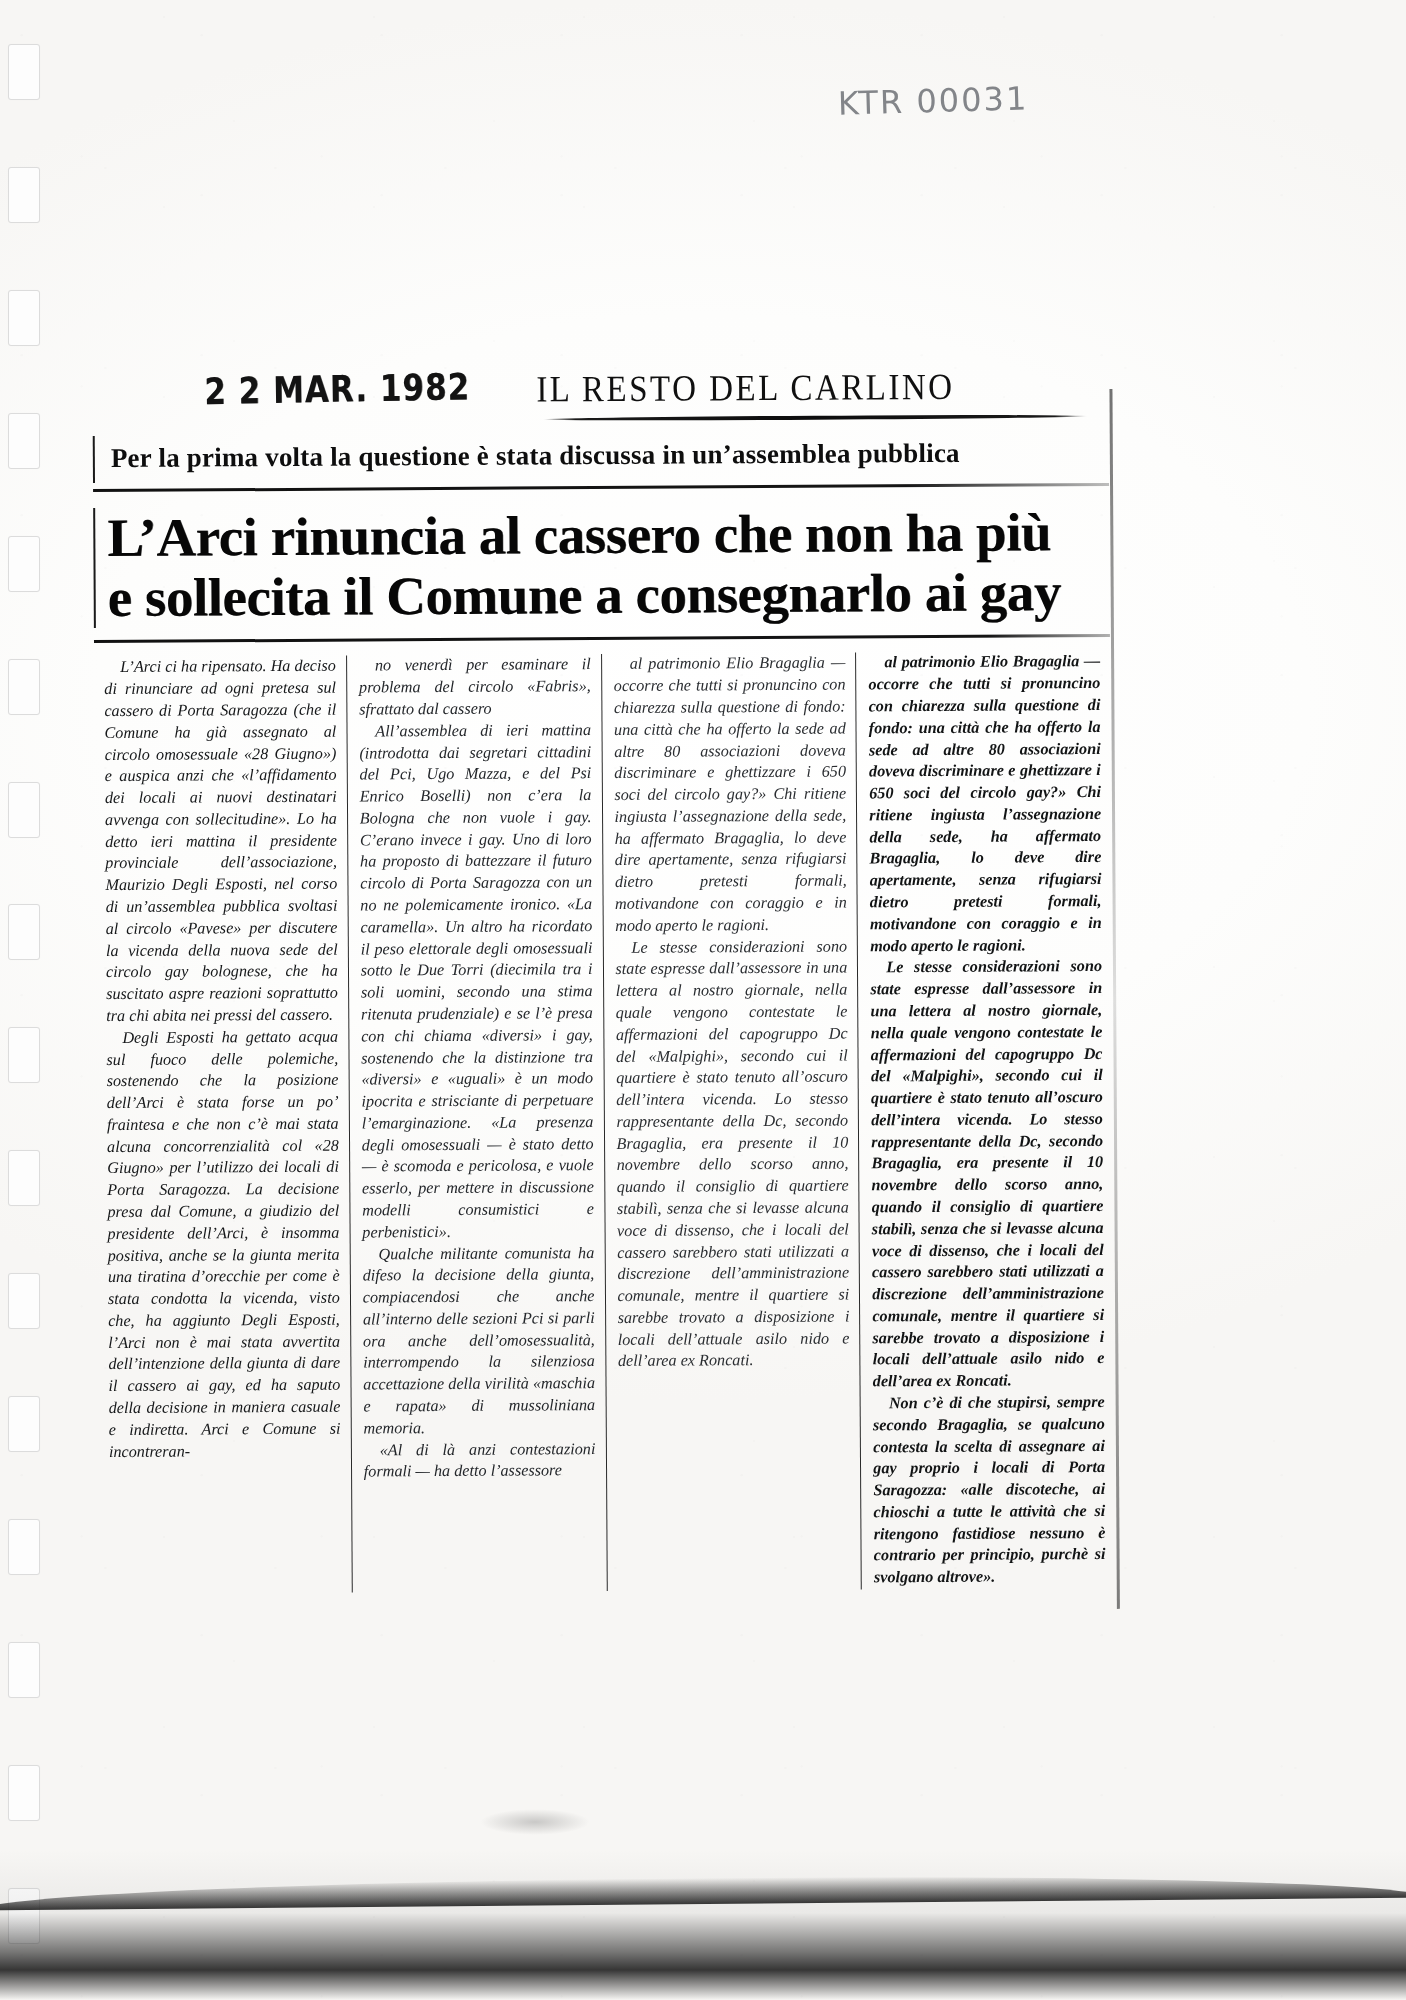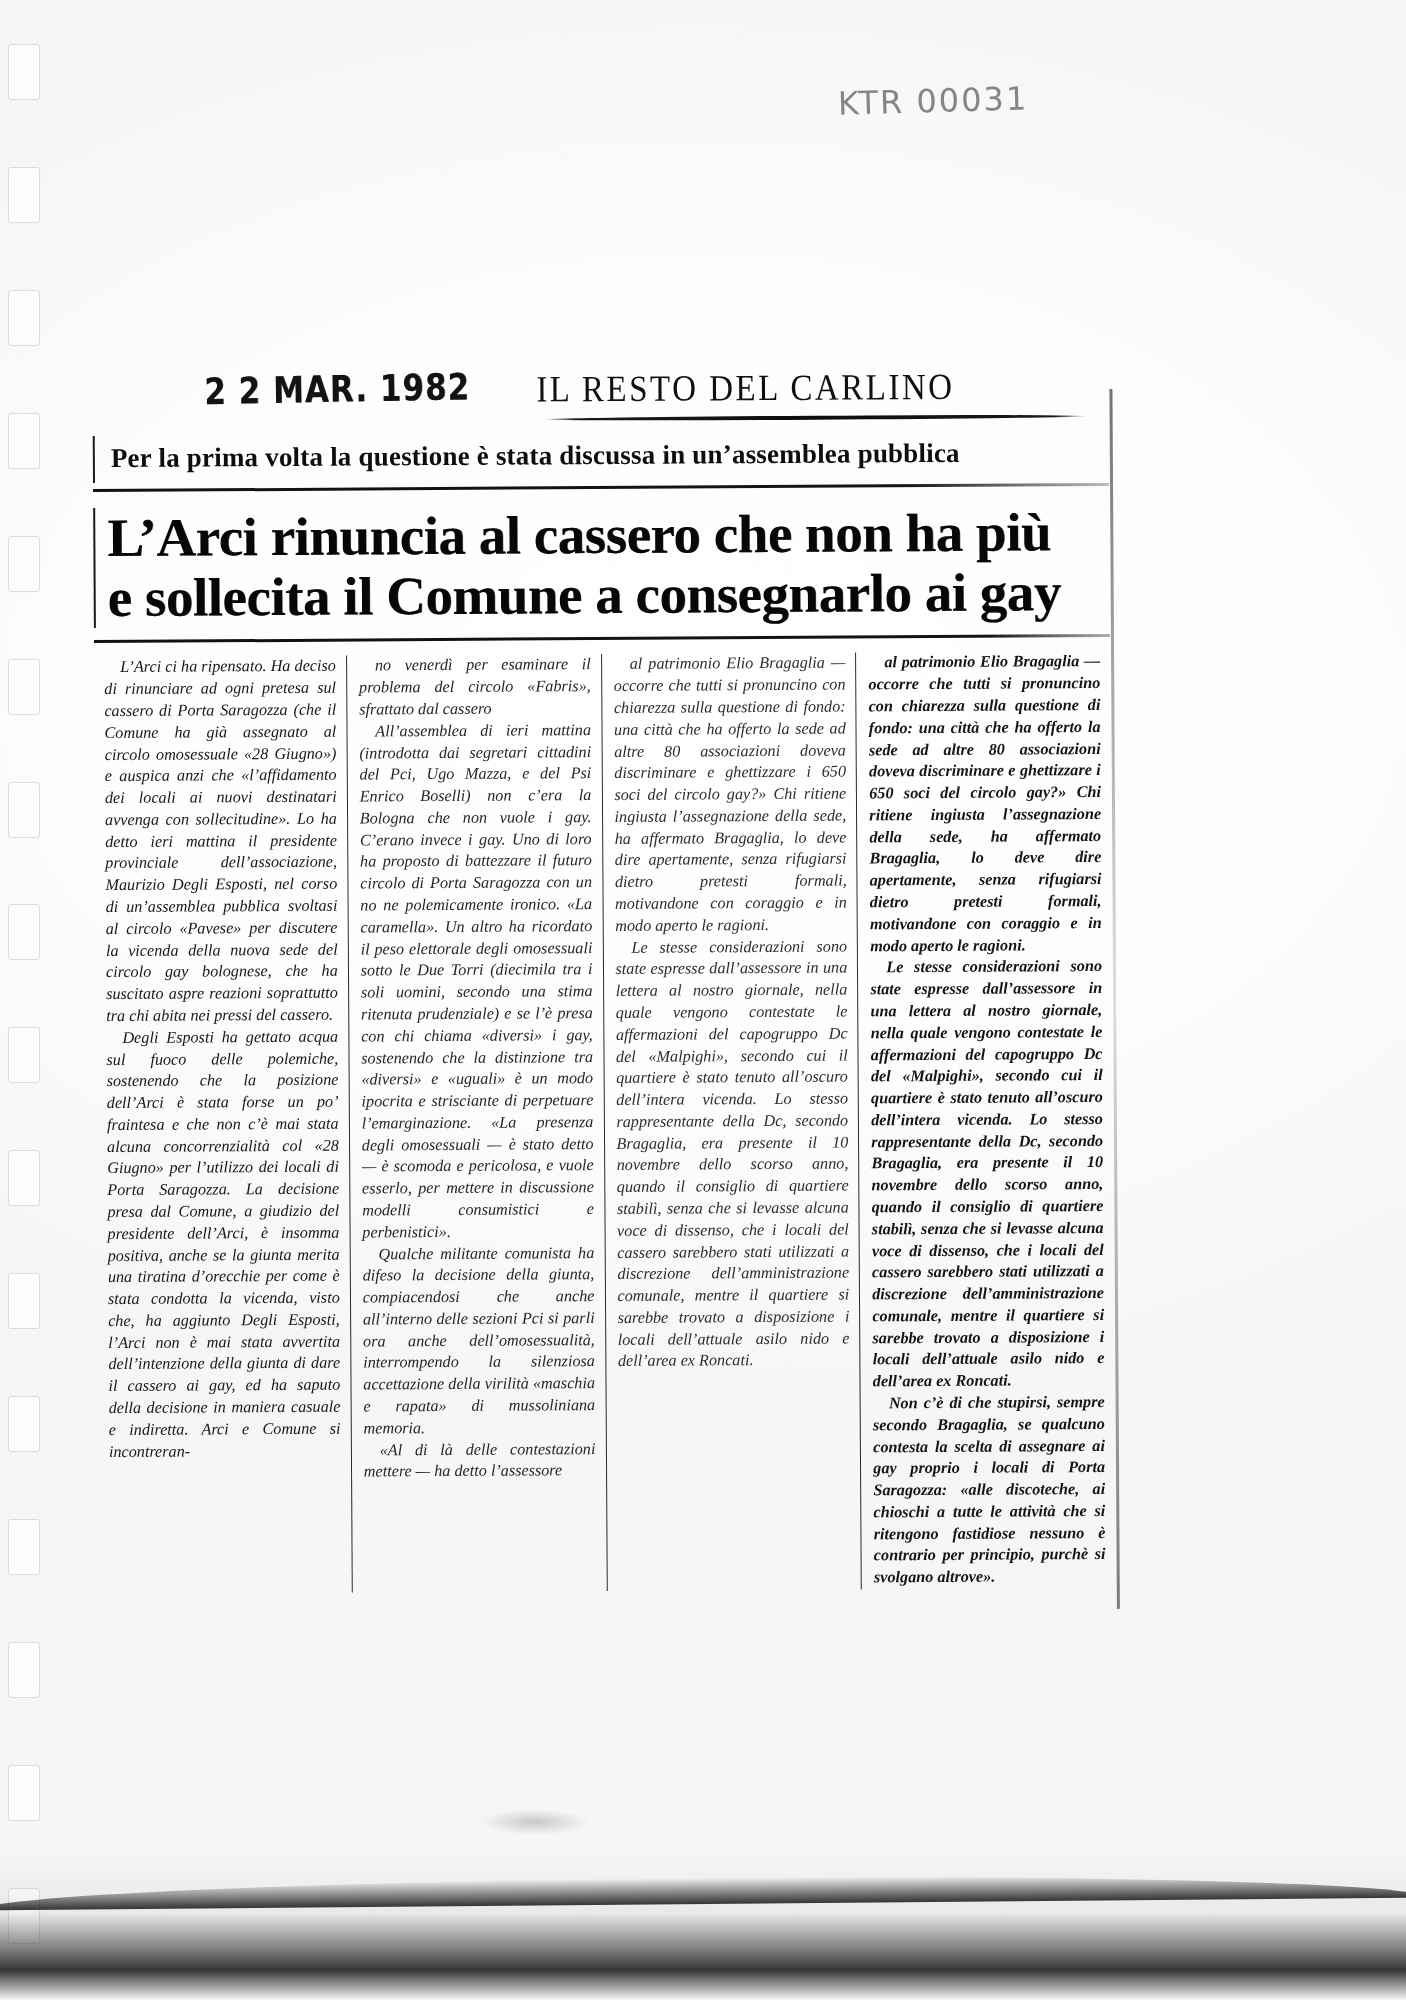--- a/index.html
+++ b/index.html
@@ -286,21 +286,21 @@
 
       <div class="column" id="col-1">
         <p class="first">L’Arci ci ha ripensato. Ha deciso di rinunciare ad ogni pretesa sul cassero di Porta Saragozza (che il Comune ha già assegnato al circolo omosessuale «28 Giugno») e auspica anzi che «l’affidamento dei locali ai nuovi destinatari avvenga con sollecitudine». Lo ha detto ieri mattina il presidente provinciale dell’associazione, Maurizio Degli Esposti, nel corso di un’assemblea pubblica svoltasi al circolo «Pavese» per discutere la vicenda della nuova sede del circolo gay bolognese, che ha suscitato aspre reazioni soprattutto tra chi abita nei pressi del cassero.</p>
         <p>Degli Esposti ha gettato acqua sul fuoco delle polemiche, sostenendo che la posizione dell’Arci è stata forse un po’ fraintesa e che non c’è mai stata alcuna concorrenzialità col «28 Giugno» per l’utilizzo dei locali di Porta Saragozza. La decisione presa dal Comune, a giudizio del presidente dell’Arci, è insomma positiva, anche se la giunta merita una tiratina d’orecchie per come è stata condotta la vicenda, visto che, ha aggiunto Degli Esposti, l’Arci non è mai stata avvertita dell’intenzione della giunta di dare il cassero ai gay, ed ha saputo della decisione in maniera casuale e indiretta. Arci e Comune si incontreran-</p>
       </div>
 
       <div class="column" id="col-2">
         <p class="first">no venerdì per esaminare il problema del circolo «Fabris», sfrattato dal cassero</p>
         <p>All’assemblea di ieri mattina (introdotta dai segretari cittadini del Pci, Ugo Mazza, e del Psi Enrico Boselli) non c’era la Bologna che non vuole i gay. C’erano invece i gay. Uno di loro ha proposto di battezzare il futuro circolo di Porta Saragozza con un no ne polemicamente ironico. «La caramella». Un altro ha ricordato il peso elettorale degli omosessuali sotto le Due Torri (diecimila tra i soli uomini, secondo una stima ritenuta prudenziale) e se l’è presa con chi chiama «diversi» i gay, sostenendo che la distinzione tra «diversi» e «uguali» è un modo ipocrita e strisciante di perpetuare l’emarginazione. «La presenza degli omosessuali — è stato detto — è scomoda e pericolosa, e vuole esserlo, per mettere in discussione modelli consumistici e perbenistici».</p>
         <p>Qualche militante comunista ha difeso la decisione della giunta, compiacendosi che anche all’interno delle sezioni Pci si parli ora anche dell’omosessualità, interrompendo la silenziosa accettazione della virilità «maschia e rapata» di mussoliniana memoria.</p>
-        <p>«Al di là delle contestazioni mettere — ha detto l’assessore</p>
+        <p>«Al di là anzi contestazioni formali — ha detto l’assessore</p>
       </div>
 
       <div class="column" id="col-3">
         <p class="first">al patrimonio Elio Bragaglia — occorre che tutti si pronuncino con chiarezza sulla questione di fondo: una città che ha offerto la sede ad altre 80 associazioni doveva discriminare e ghettizzare i 650 soci del circolo gay?» Chi ritiene ingiusta l’assegnazione della sede, ha affermato Bragaglia, lo deve dire apertamente, senza rifugiarsi dietro pretesti formali, motivandone con coraggio e in modo aperto le ragioni.</p>
         <p>Le stesse considerazioni sono state espresse dall’assessore in una lettera al nostro giornale, nella quale vengono contestate le affermazioni del capogruppo Dc del «Malpighi», secondo cui il quartiere è stato tenuto all’oscuro dell’intera vicenda. Lo stesso rappresentante della Dc, secondo Bragaglia, era presente il 10 novembre dello scorso anno, quando il consiglio di quartiere stabilì, senza che si levasse alcuna voce di dissenso, che i locali del cassero sarebbero stati utilizzati a discrezione dell’amministrazione comunale, mentre il quartiere si sarebbe trovato a disposizione i locali dell’attuale asilo nido e dell’area ex Roncati.</p>
       </div>
 
       <div class="column" id="col-4">
         <p class="first">al patrimonio Elio Bragaglia — occorre che tutti si pronuncino con chiarezza sulla questione di fondo: una città che ha offerto la sede ad altre 80 associazioni doveva discriminare e ghettizzare i 650 soci del circolo gay?» Chi ritiene ingiusta l’assegnazione della sede, ha affermato Bragaglia, lo deve dire apertamente, senza rifugiarsi dietro pretesti formali, motivandone con coraggio e in modo aperto le ragioni.</p>
         <p>Le stesse considerazioni sono state espresse dall’assessore in una lettera al nostro giornale, nella quale vengono contestate le affermazioni del capogruppo Dc del «Malpighi», secondo cui il quartiere è stato tenuto all’oscuro dell’intera vicenda. Lo stesso rappresentante della Dc, secondo Bragaglia, era presente il 10 novembre dello scorso anno, quando il consiglio di quartiere stabilì, senza che si levasse alcuna voce di dissenso, che i locali del cassero sarebbero stati utilizzati a discrezione dell’amministrazione comunale, mentre il quartiere si sarebbe trovato a disposizione i locali dell’attuale asilo nido e dell’area ex Roncati.</p>

